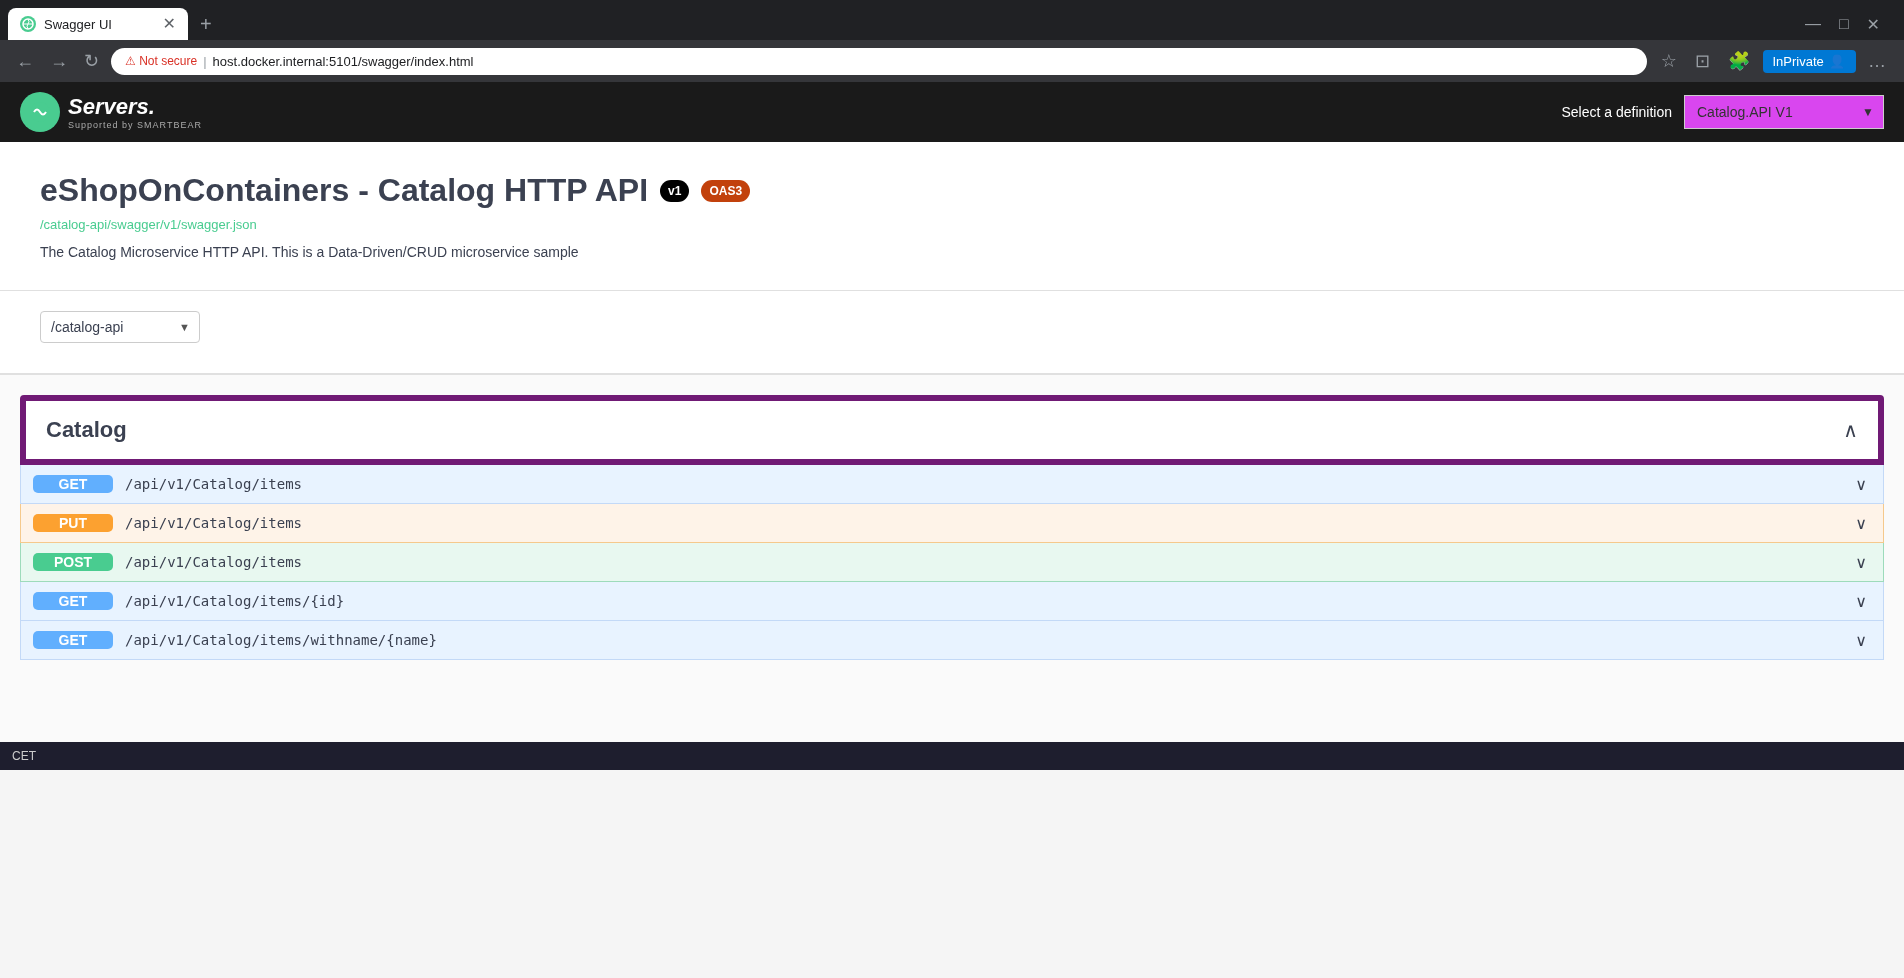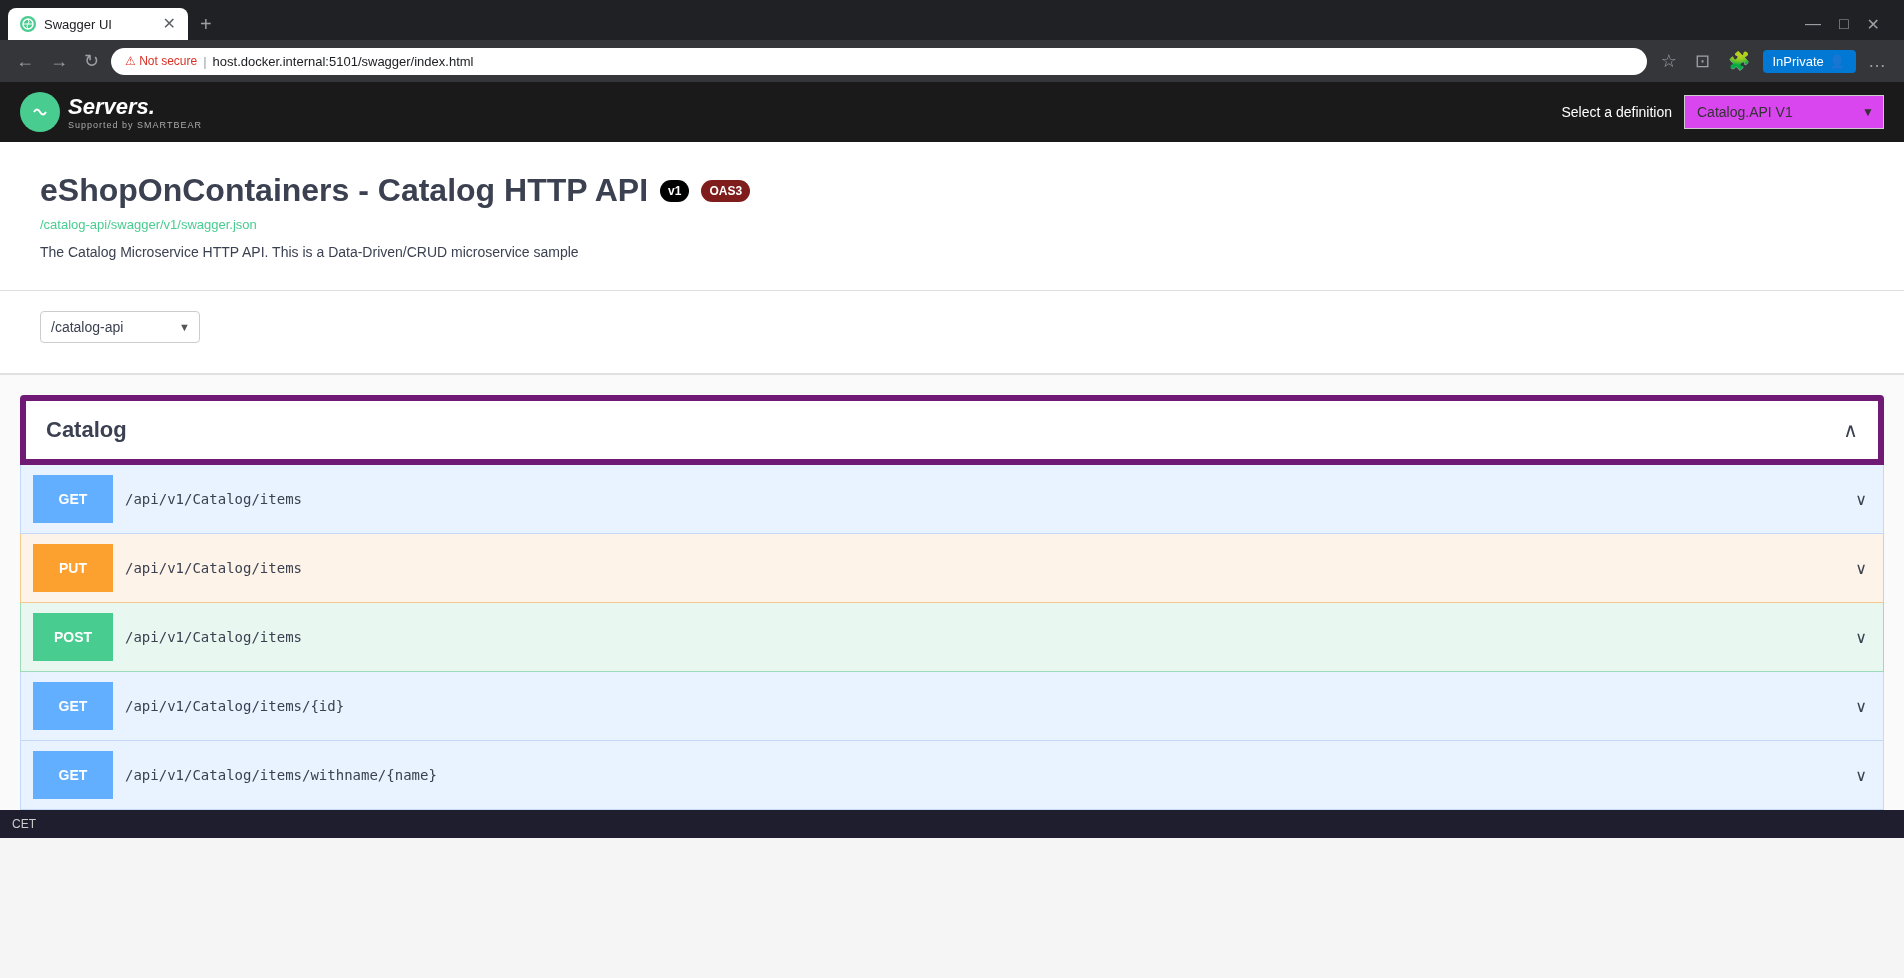--- a/index.html
+++ b/index.html
@@ -39,21 +39,21 @@
     .definition-select-wrapper { position: relative; }
     .definition-select-wrapper::after { content: '▼'; position: absolute; right: 10px; top: 50%; transform: translateY(-50%); font-size: 12px; color: #333; pointer-events: none; }
 
     
     .main-content { background: #fafafa; min-height: 600px; }
     .api-info { background: #fff; padding: 30px 40px 30px; border-bottom: 1px solid #e0e0e0; }
     .api-title-row { display: flex; align-items: center; gap: 12px; margin-bottom: 8px; }
     .api-title { font-size: 32px; font-weight: bold; color: #3b4151; }
     .badge { padding: 4px 8px; border-radius: 12px; font-size: 12px; font-weight: bold; color: #fff; }
     .badge-v1 { background: #000000; }
-    .badge-oas3 { background: #7f1d1d; }
+    .badge-oas3 { background: #c2410c; }
     .api-url-link { color: #49cc90; font-size: 13px; text-decoration: none; display: block; margin-bottom: 12px; }
     .api-description { color: #3b4151; font-size: 14px; }
 
     .servers-section { background: #fff; padding: 20px 40px 30px; border-bottom: 2px solid #e0e0e0; }
     .servers-label { color: #3b4151; font-size: 14px; margin-bottom: 8px; }
     .server-select-wrapper { position: relative; display: inline-block; }
     .server-select { padding: 7px 36px 7px 10px; border: 1px solid #ccc; border-radius: 4px; font-size: 14px; color: #3b4151; background: #fff; appearance: none; cursor: pointer; min-width: 160px; }
     .server-select-wrapper::after { content: '▼'; position: absolute; right: 10px; top: 50%; transform: translateY(-50%); font-size: 11px; color: #555; pointer-events: none; }
 
     
@@ -61,21 +61,21 @@
     .section-header { background: #fff; border: 6px solid #701a75; border-radius: 4px 4px 0 0; display: flex; align-items: center; justify-content: space-between; padding: 16px 20px; cursor: pointer; }
     .section-title { font-size: 22px; font-weight: bold; color: #3b4151; }
     .section-chevron { font-size: 20px; color: #3b4151; }
 
     .endpoint-row { display: flex; align-items: center; border: 1px solid #e0e0e0; border-top: none; background: #fff; padding: 0; cursor: pointer; }
 
     .get-row { background: #e8f3ff; border-color: #c3d9f7; }
     .put-row { background: #fef3e8; border-color: #f5c98c; }
     .post-row { background: #e8f8f0; border-color: #9ddbbb; }
 
-    .method-badge { padding: 16px 16px; border-radius: 0; font-size: 14px; font-weight: bold; color: #fff; min-width: 80px; text-align: center; margin: 10px 12px; }
+    .method-badge { padding: 1px 16px; border-radius: 5px; font-size: 14px; font-weight: bold; color: #fff; min-width: 80px; text-align: center; margin: 10px 12px; }
     .method-get { background: #61affe; }
     .method-put { background: #fca130; }
     .method-post { background: #49cc90; }
 
     .endpoint-path { font-size: 14px; color: #3b4151; font-family: monospace; flex: 1; padding: 10px 0; }
     .endpoint-chevron { color: #3b4151; font-size: 16px; padding: 0 16px; }
 
     
     .status-bar { background: #1e1e2e; color: #ccc; font-size: 12px; padding: 4px 12px; display: flex; align-items: center; gap: 20px; min-height: 28px; }
   </style>

